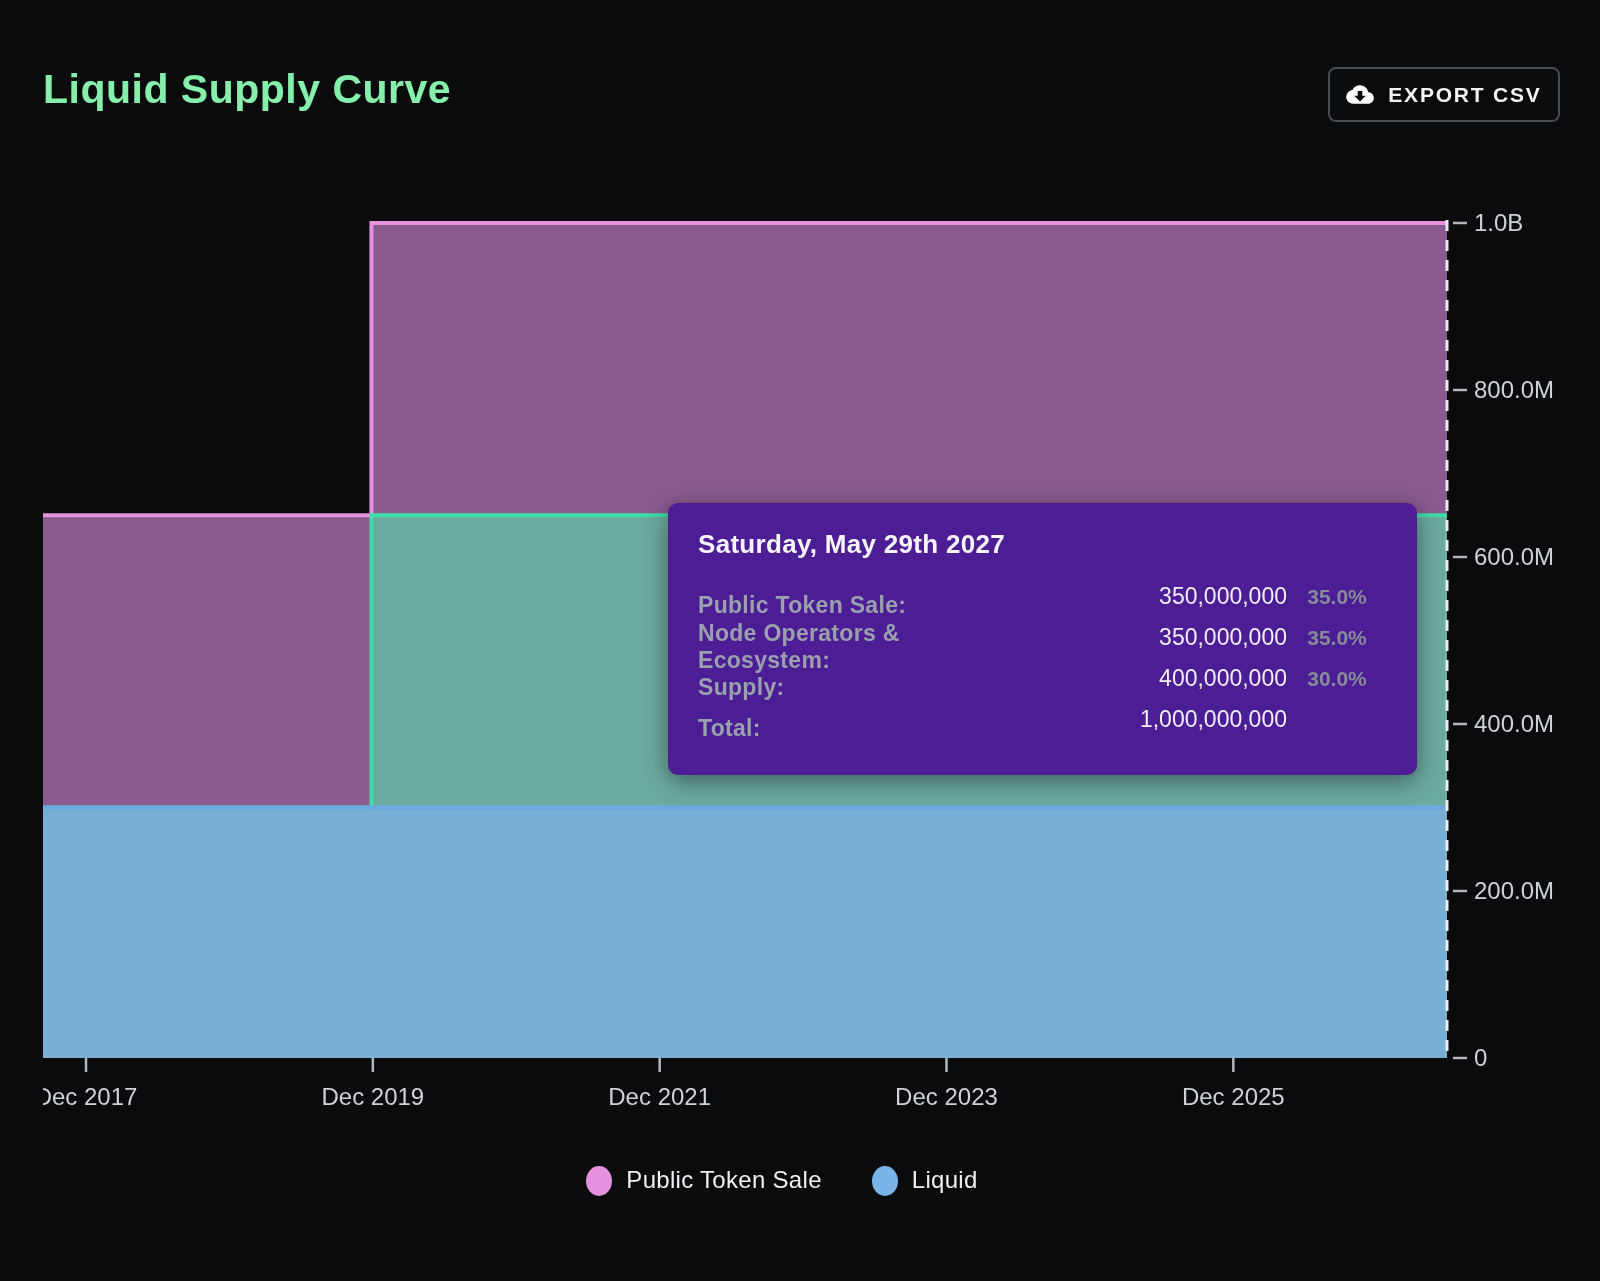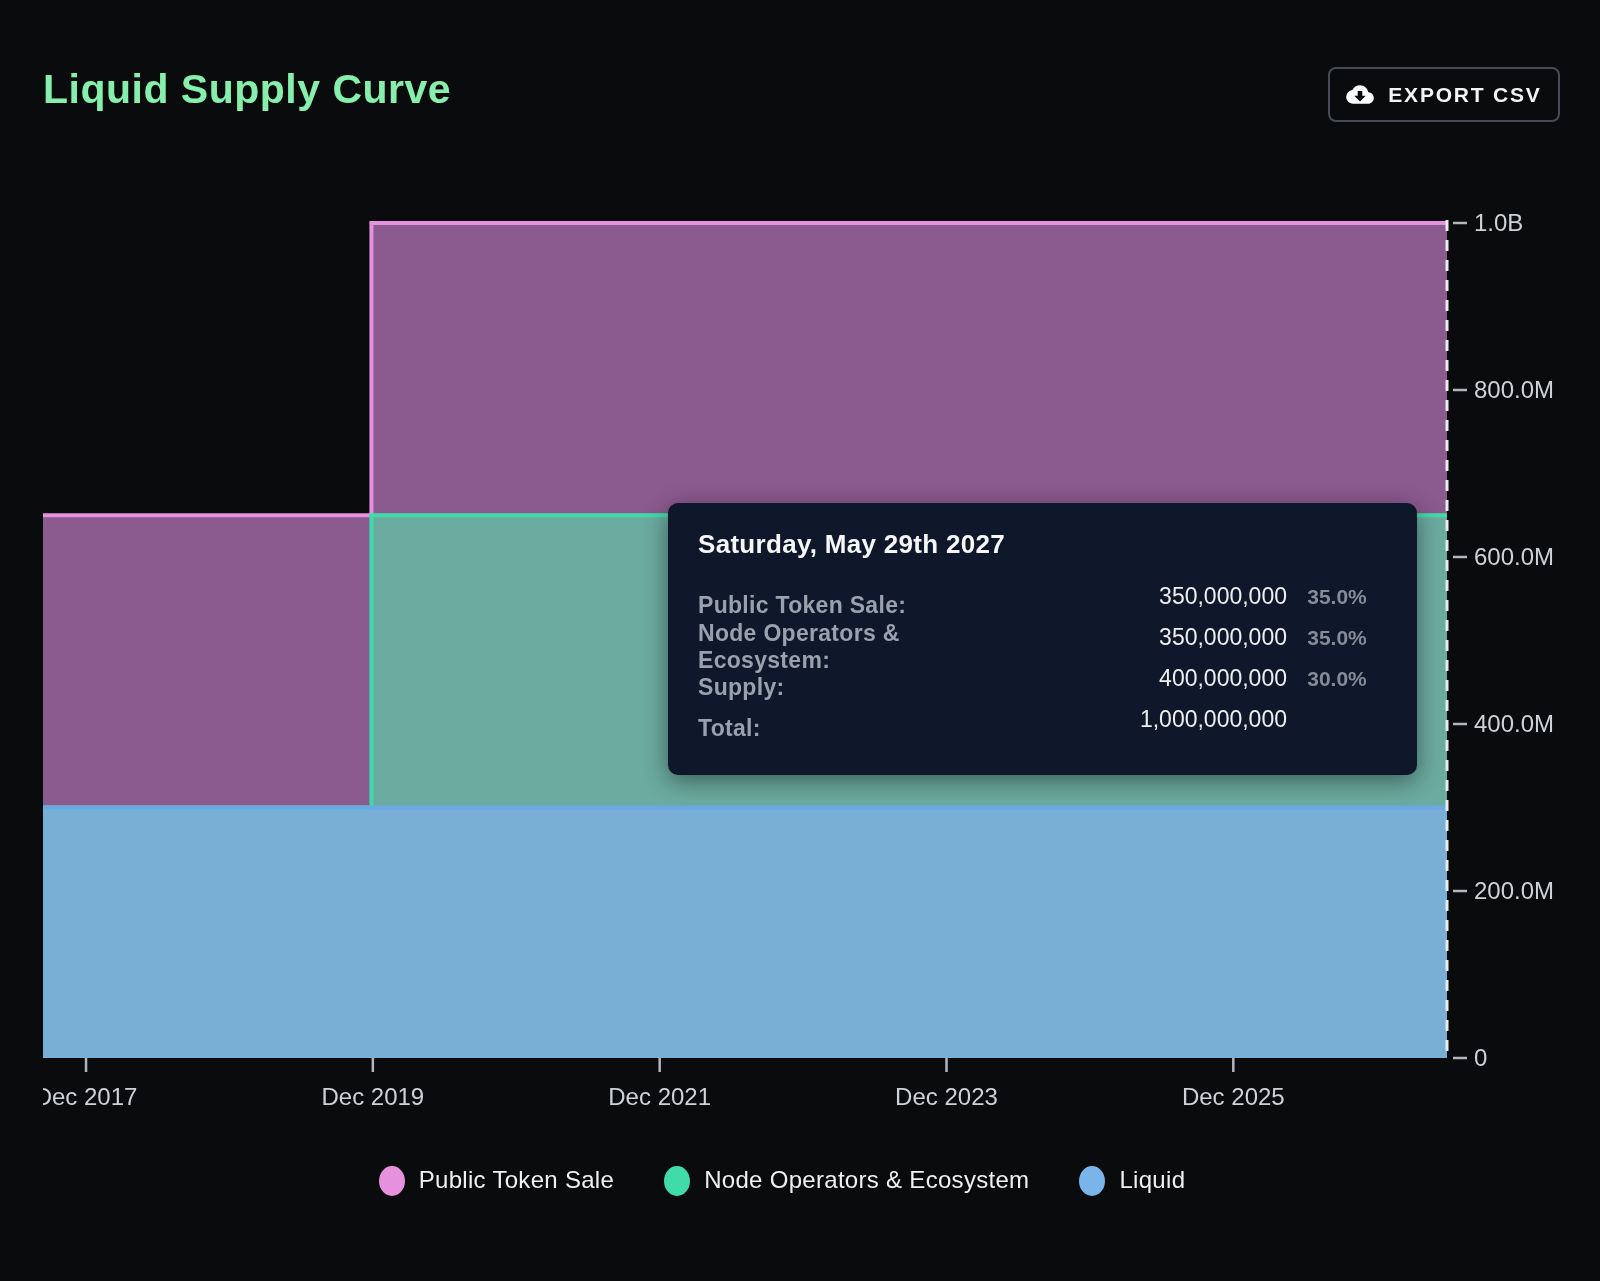--- a/index.html
+++ b/index.html
@@ -19,21 +19,21 @@
     background:transparent;border:2px solid #474c54;border-radius:8px;
     display:flex;align-items:center;justify-content:center;gap:14px;
     color:#f3f4f6;font-size:21px;font-weight:600;letter-spacing:1.8px;
     font-family:"Liberation Sans", sans-serif;cursor:pointer;
   }
   .export-btn svg{display:block;}
   #chart-svg{position:absolute;left:0;top:0;}
   #chart-svg text{font-family:"Liberation Sans", sans-serif;}
   .tooltip{
     position:absolute;left:668px;top:503px;width:749px;height:272px;
-    box-sizing:border-box;background:#0f172a;border-radius:10px;
+    box-sizing:border-box;background:#4c1d95;border-radius:10px;
     padding:26px 30px 24px 30px;z-index:5;
     box-shadow:0 6px 24px rgba(0,0,0,.45);
   }
   .tooltip-title{
     font-size:26px;font-weight:700;color:#f5f6f8;margin-bottom:16px;letter-spacing:.3px;
   }
   .tooltip-row{display:flex;align-items:center;height:41px;}
   .tooltip-row .t-label{flex:1;font-size:23px;font-weight:600;color:#99a1ad;letter-spacing:.3px;margin-top:18px;}
   .tooltip-row .t-value{width:250px;text-align:right;font-size:23px;color:#edeff1;}
   .tooltip-row .t-pct{width:100px;text-align:center;font-size:21px;font-weight:600;color:#858c97;}
@@ -121,20 +121,16 @@
     <span class="t-pct"></span>
   </div>
 </div>
 
 <div class="legend">
   <div class="legend-item">
     <span class="legend-dot" style="background: rgb(229, 145, 222);"></span>
     <span class="legend-label">Public Token Sale</span>
   </div>
   <div class="legend-item">
-    <span class="legend-dot" style="background: rgb(63, 220, 170);"></span>
-    <span class="legend-label">Node Operators &amp; Ecosystem</span>
-  </div>
-  <div class="legend-item">
     <span class="legend-dot" style="background: rgb(121, 181, 232);"></span>
     <span class="legend-label">Liquid</span>
   </div>
 </div>
 
 </body></html>

